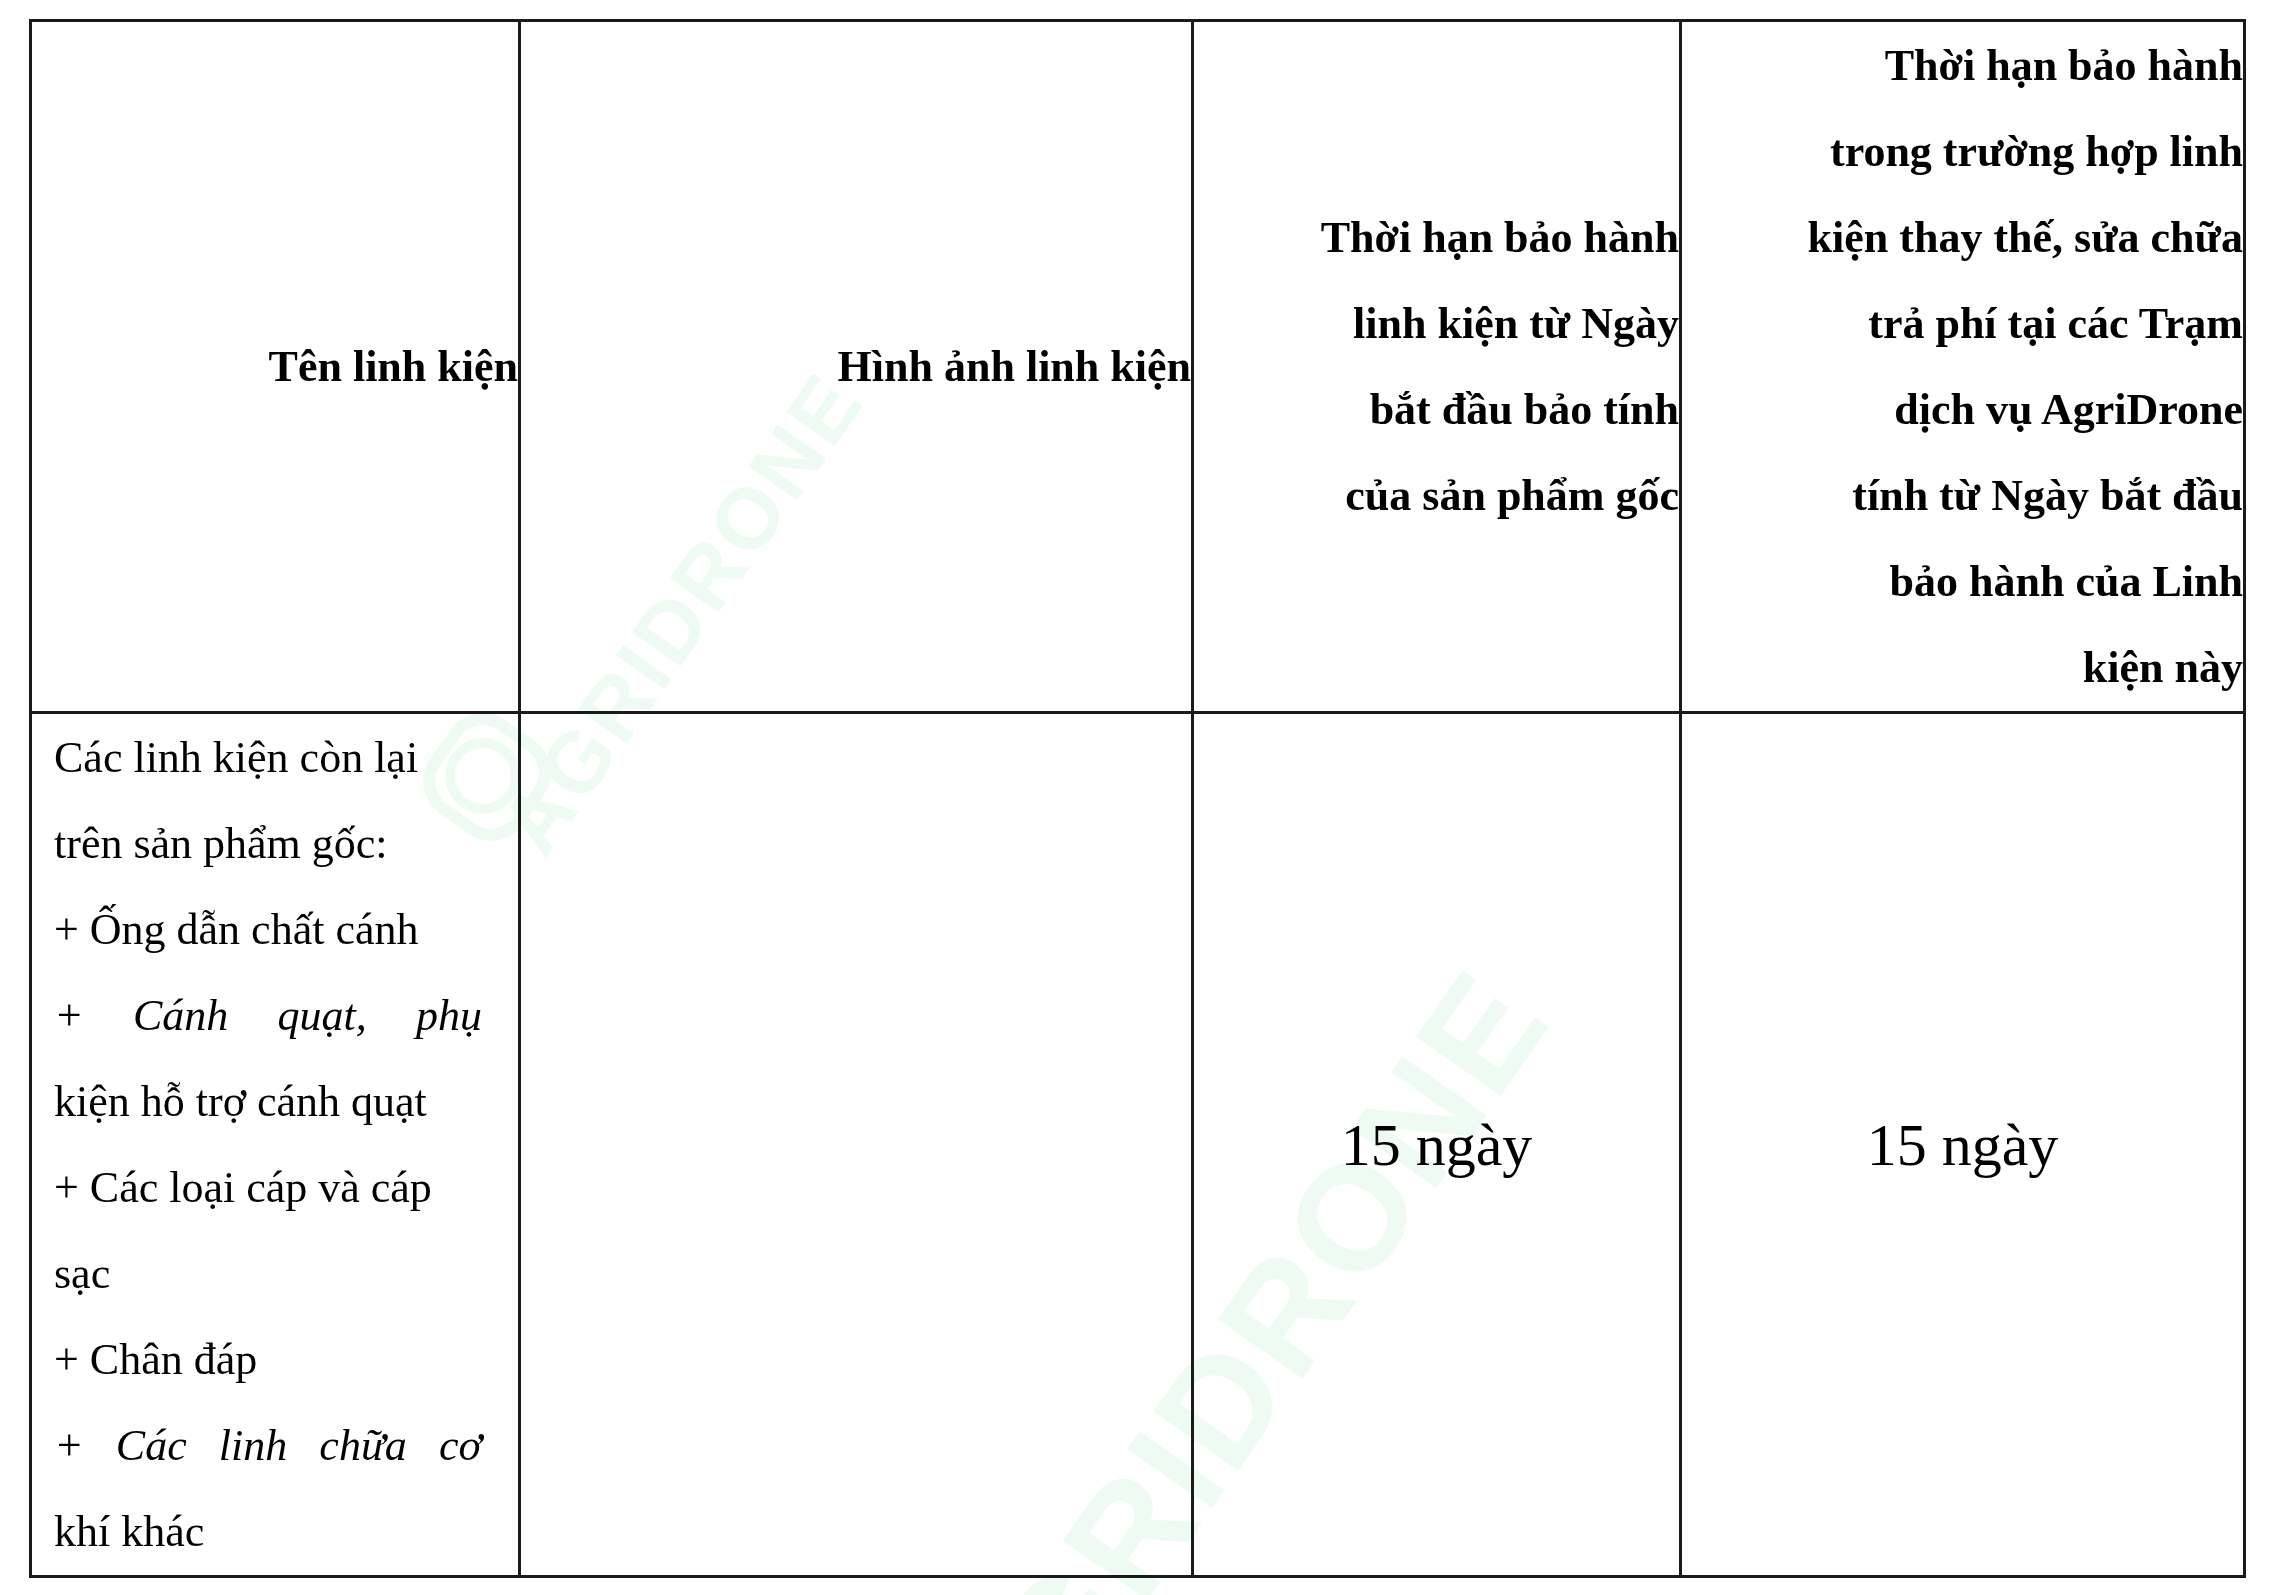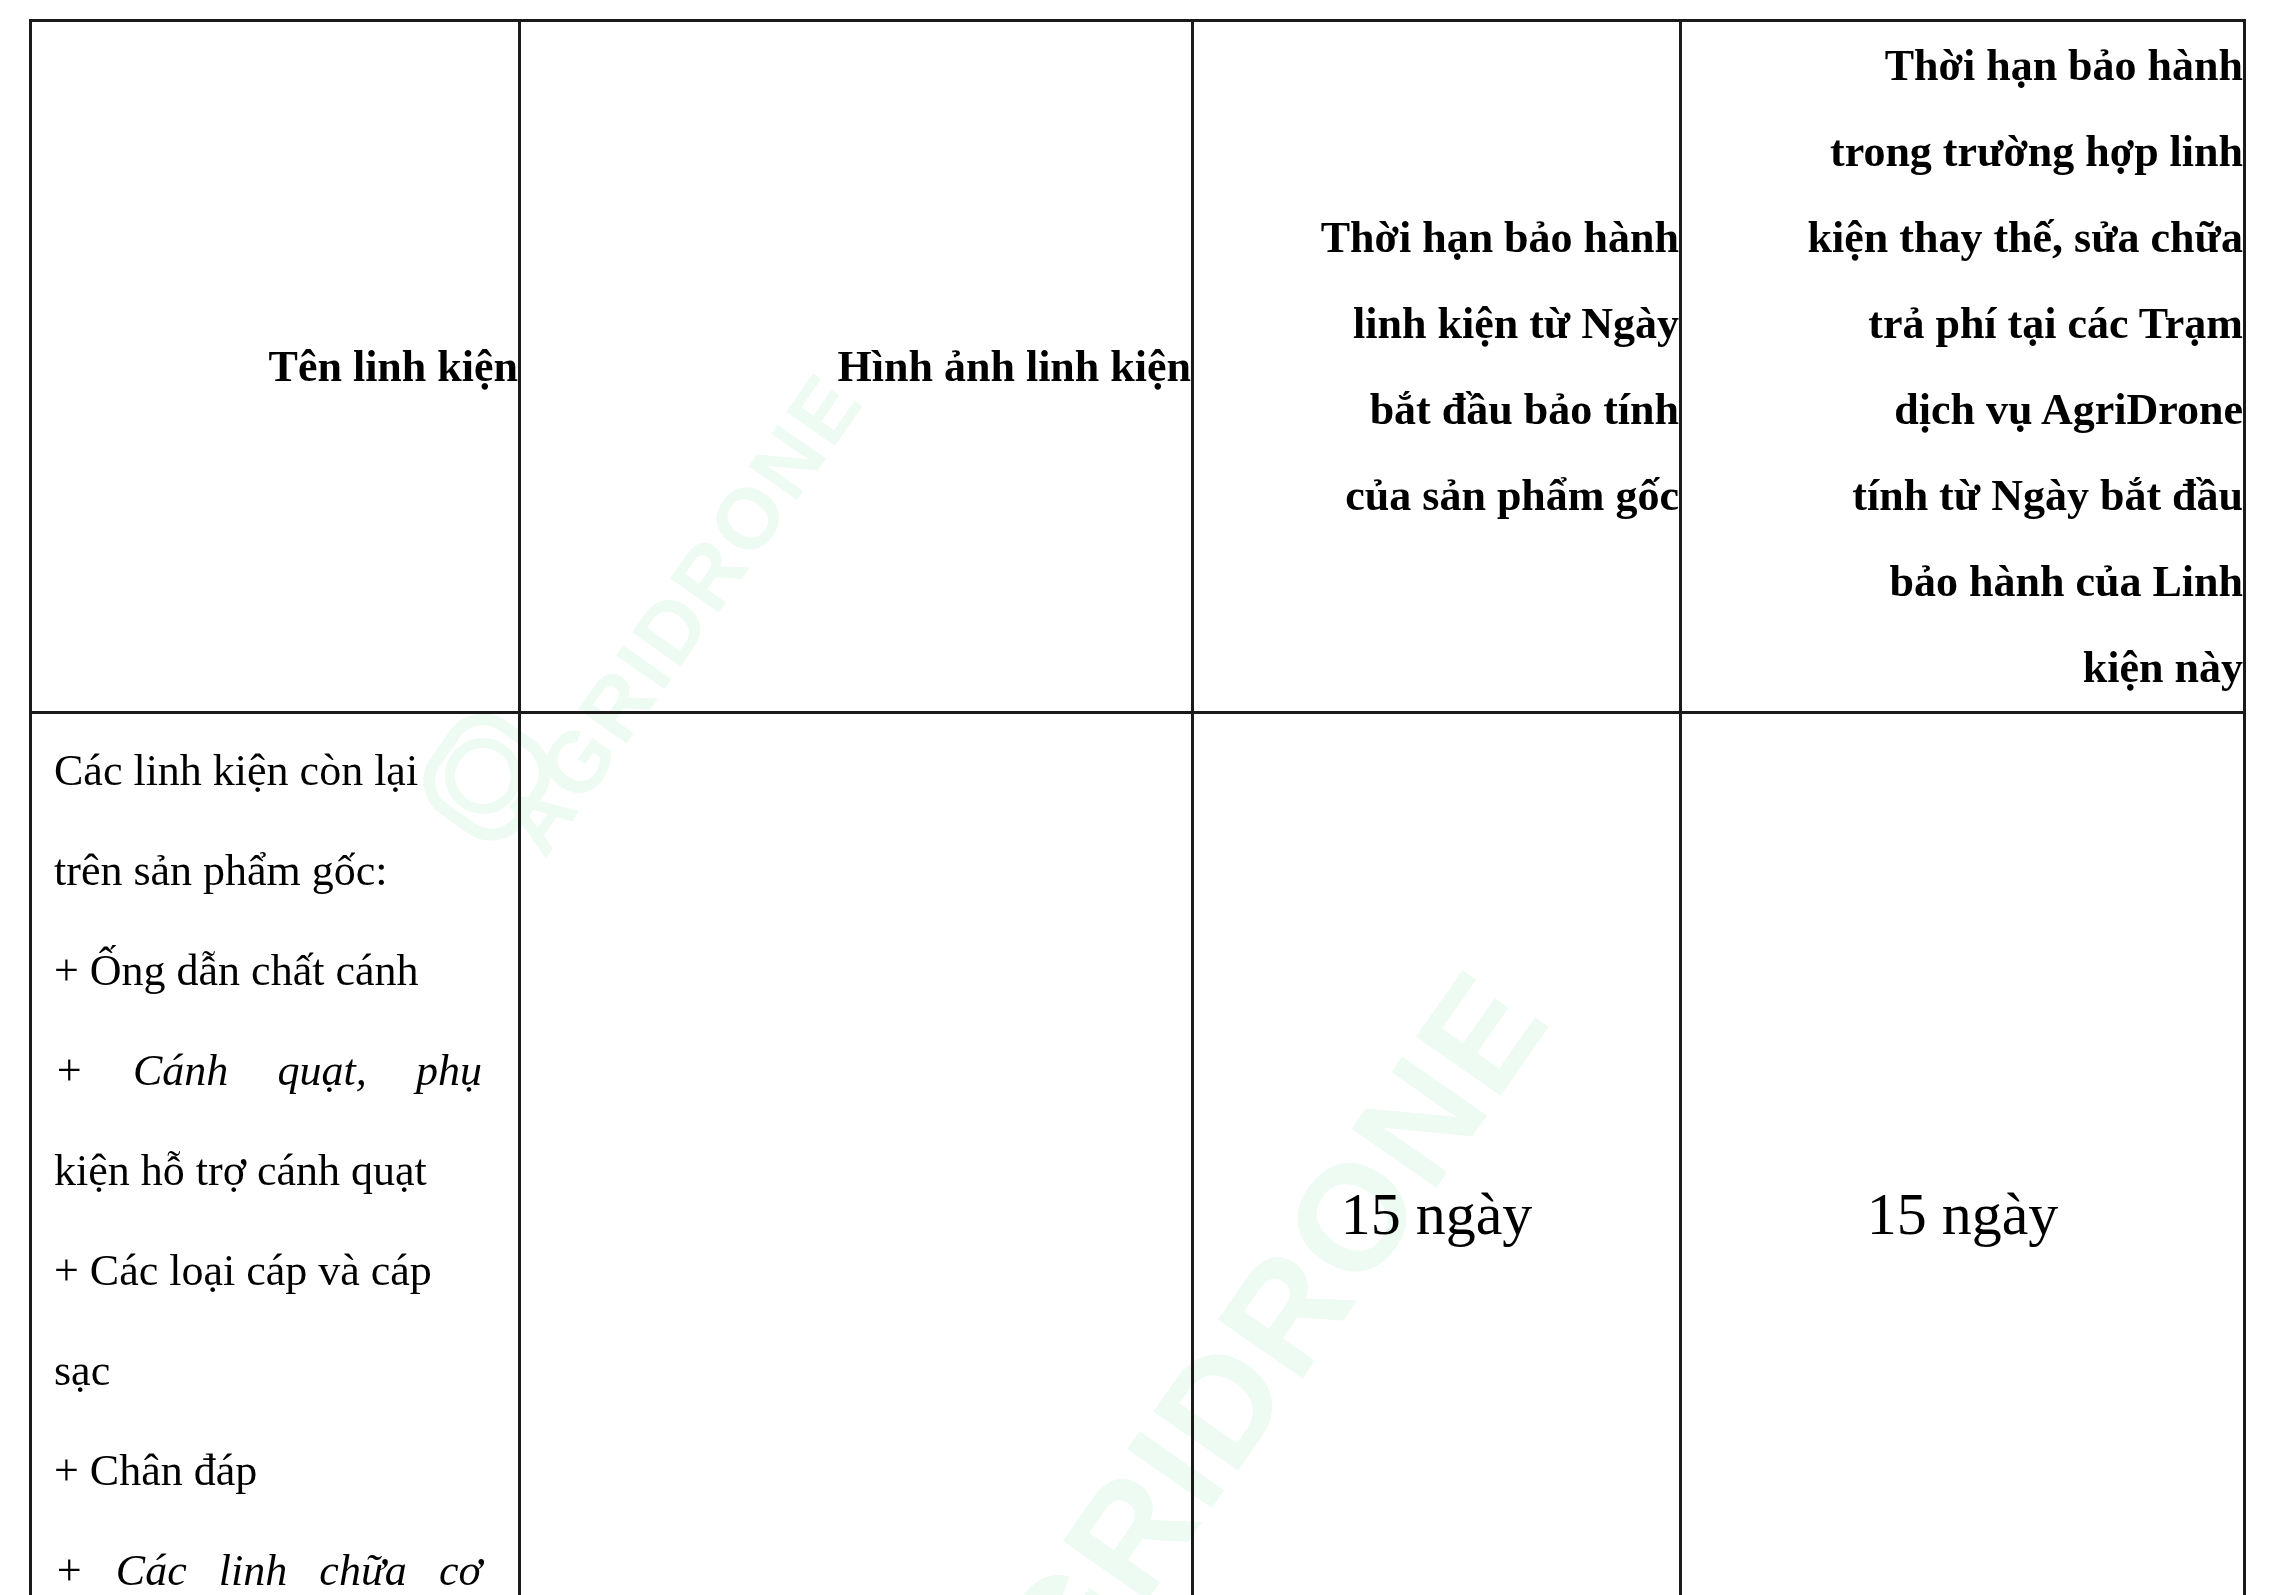--- a/index.html
+++ b/index.html
@@ -95,21 +95,20 @@
   th .hline { display: block; text-align: right; }
   td.name-cell {
     vertical-align: top;
     padding: 0 36px 0 22px !important;
     font-size: 44px;
     line-height: 86px;
     text-align: justify;
   }
   td.name-cell .nline {
     display: block;
-    margin-top: 14px;
   }
   td.name-cell .nline.just {
     text-align: justify;
     text-align-last: justify;
     font-style: italic;
   }
   td.value-cell {
     font-size: 60px;
     text-align: center;
     line-height: 86px;

